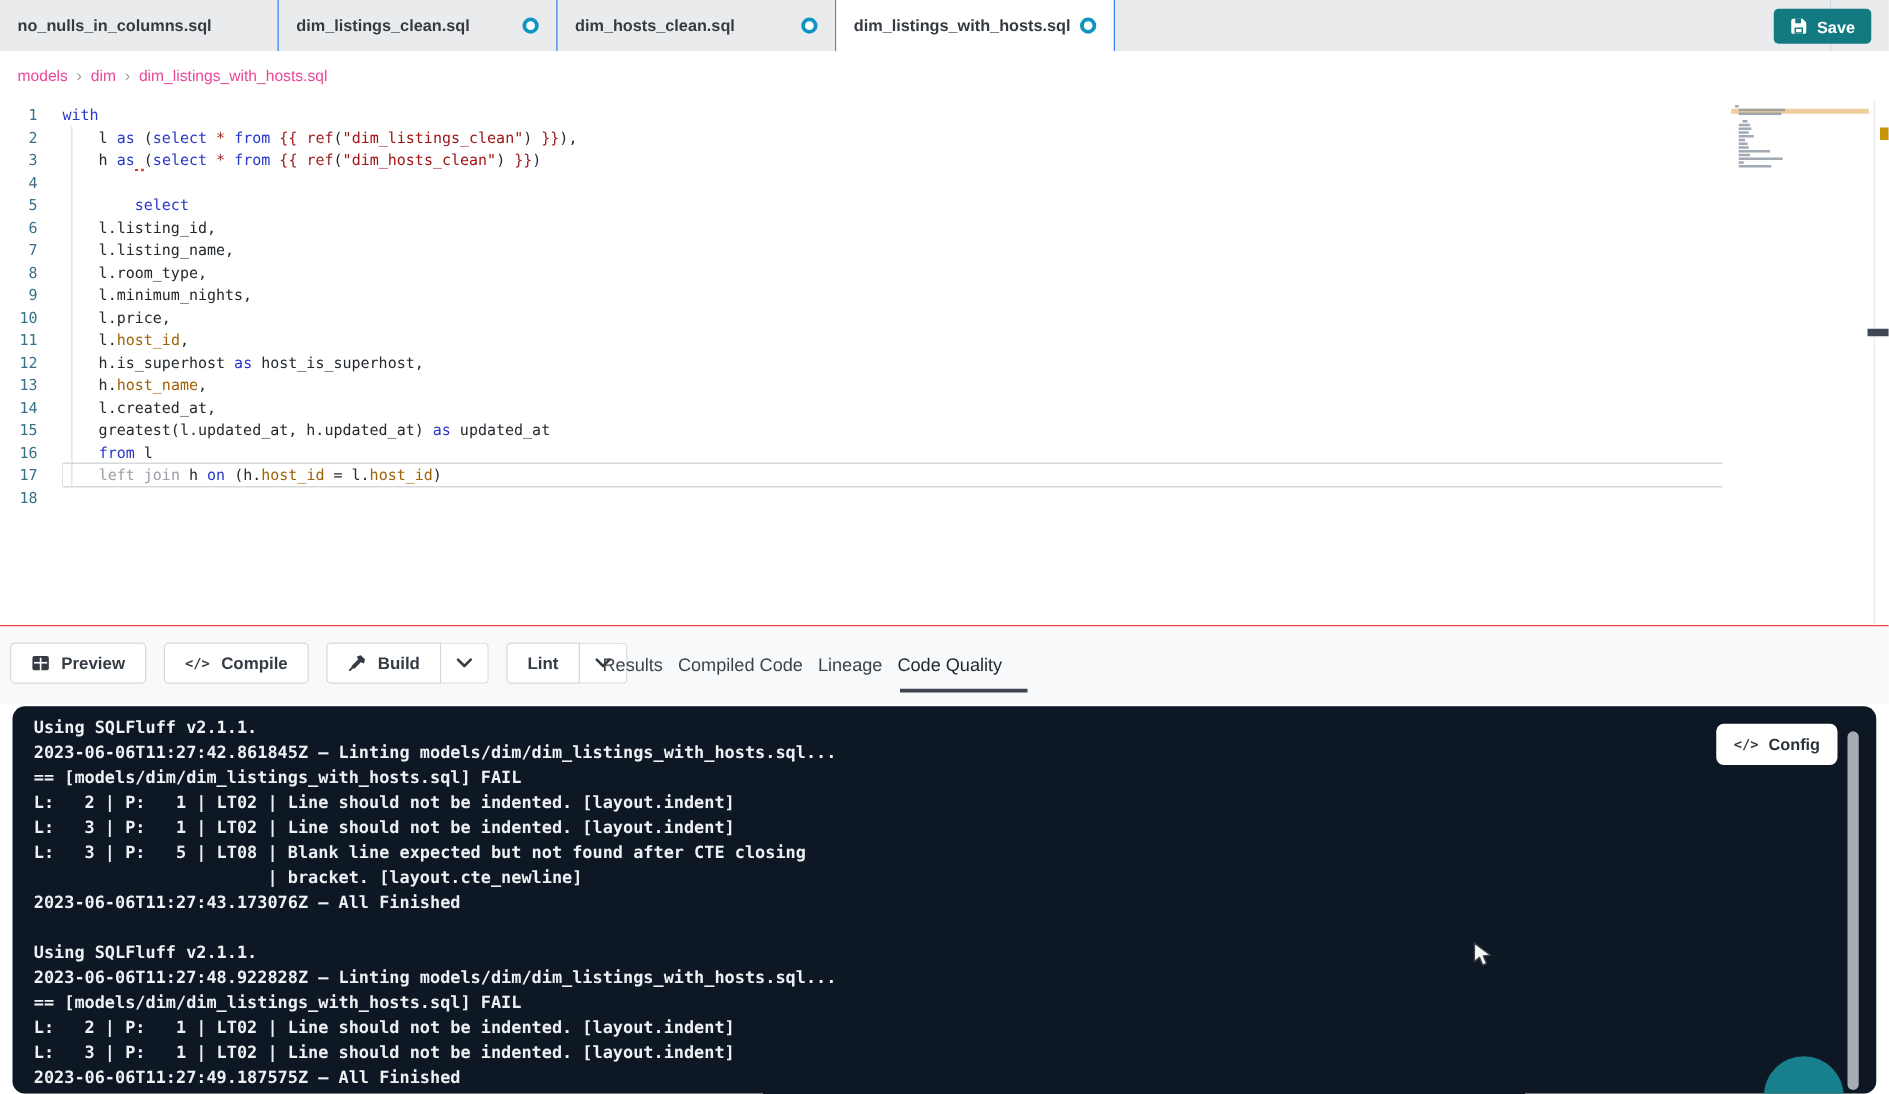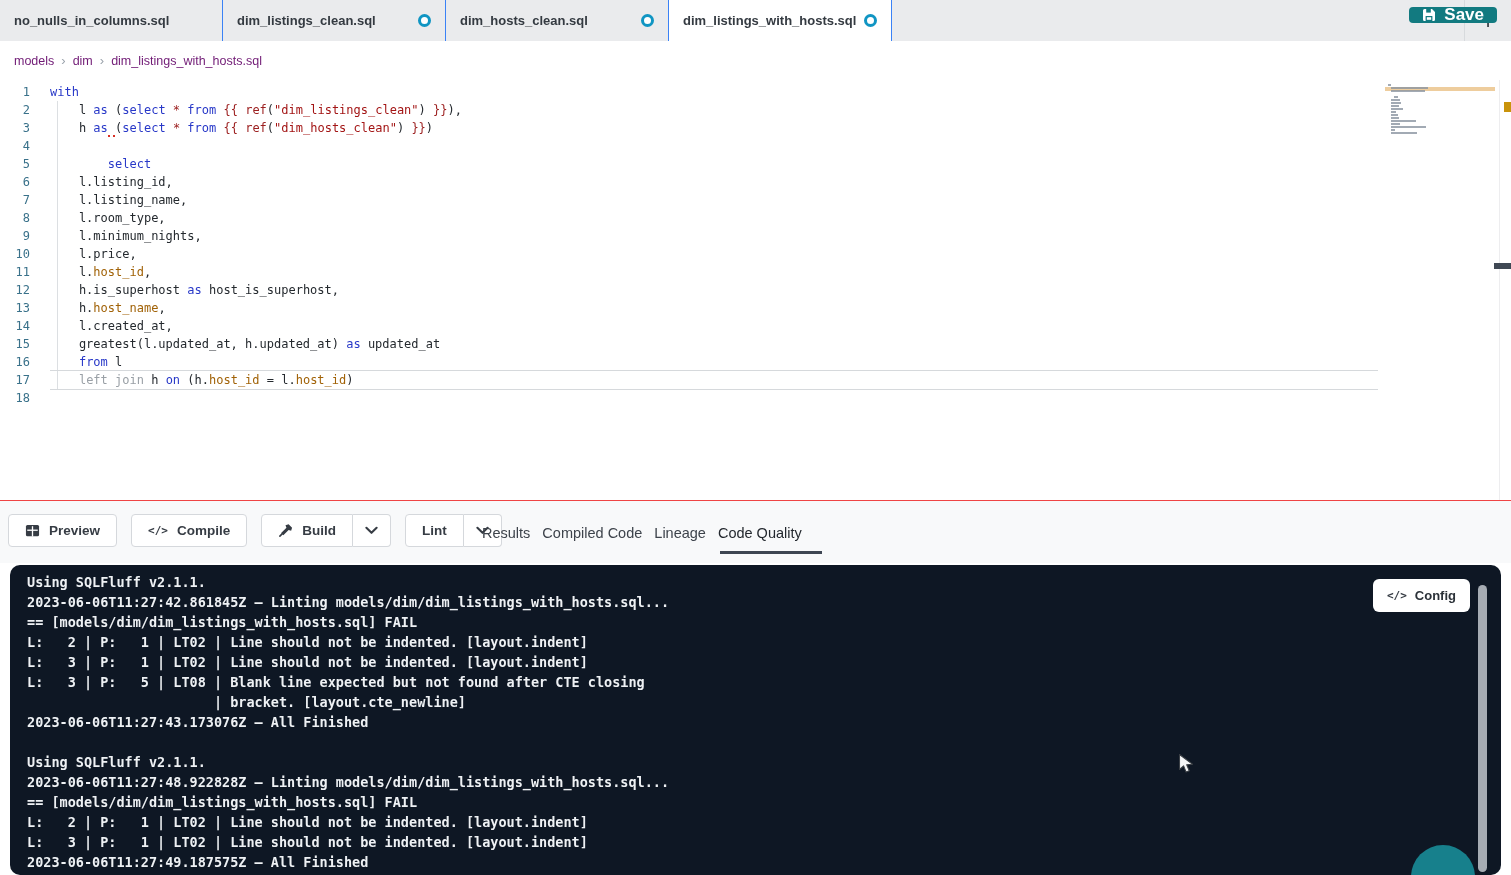--- a/index.html
+++ b/index.html
@@ -15,25 +15,25 @@
   .ftab-label { overflow:hidden; white-space:nowrap; }
   .dot { flex:0 0 auto; width:13px; height:13px; border-radius:50%; border:3.5px solid #1095c3;
          background:#fff; margin-left:8px; }
   .newtab { position:absolute; right:0; top:0; width:47px; height:41px; border-left:1px solid #d7dadd;
             display:flex; align-items:center; justify-content:center; font-size:25px; line-height:1;
             color:#3f454c; cursor:pointer; background:#eaebed; }
 
   
   .crumbrow { position:absolute; top:41px; left:0; right:0; height:39px; background:#fff;
               display:flex; align-items:center; padding:0 14px; }
-  .bc-seg { font-size:12.5px; color:#701a75; cursor:pointer; }
+  .bc-seg { font-size:12.5px; color:#ec4899; cursor:pointer; }
   .bc-sep { margin:0 7px; color:#9aa2ab; font-size:13px; }
-  .save-btn { position:absolute; right:14px; top:7px; height:16px; background:var(--teal,#127a80);
+  .save-btn { position:absolute; right:14px; top:7px; height:28px; background:var(--teal,#127a80);
               color:#fff; border:none; border-radius:4px; display:flex; align-items:center; gap:8px;
-              padding:0 13px; font-size:17px; font-weight:700; cursor:pointer;
+              padding:0 13px; font-size:13px; font-weight:700; cursor:pointer;
               font-family:"Liberation Sans",sans-serif; }
 
   
   .editor { position:absolute; top:80px; left:0; right:0; height:420px; background:#fff;
             font-family:"DejaVu Sans Mono",monospace; font-size:12px; line-height:18px; }
   .gutter { position:absolute; left:0; top:3px; width:30px; text-align:right; color:#39718a; }
   .lnum { height:18px; }
   .code-lines { position:absolute; left:50px; top:3px; }
   .cline { height:18px; white-space:pre; color:#24292e; }
   .cline.active { width:1328px; box-shadow:0 -1px 0 #d6d9dc, 0 1px 0 #d6d9dc; }

